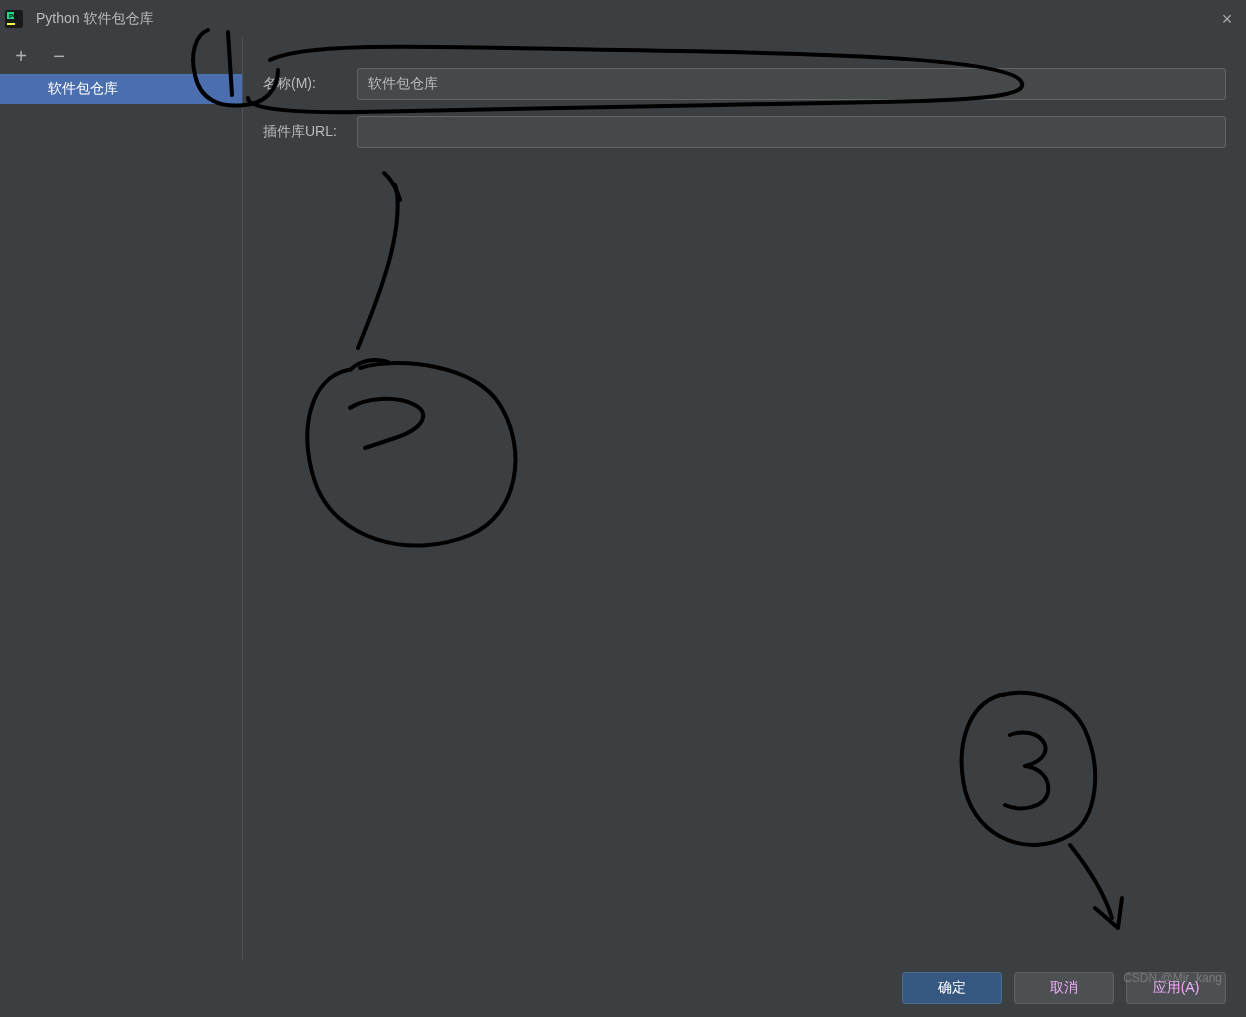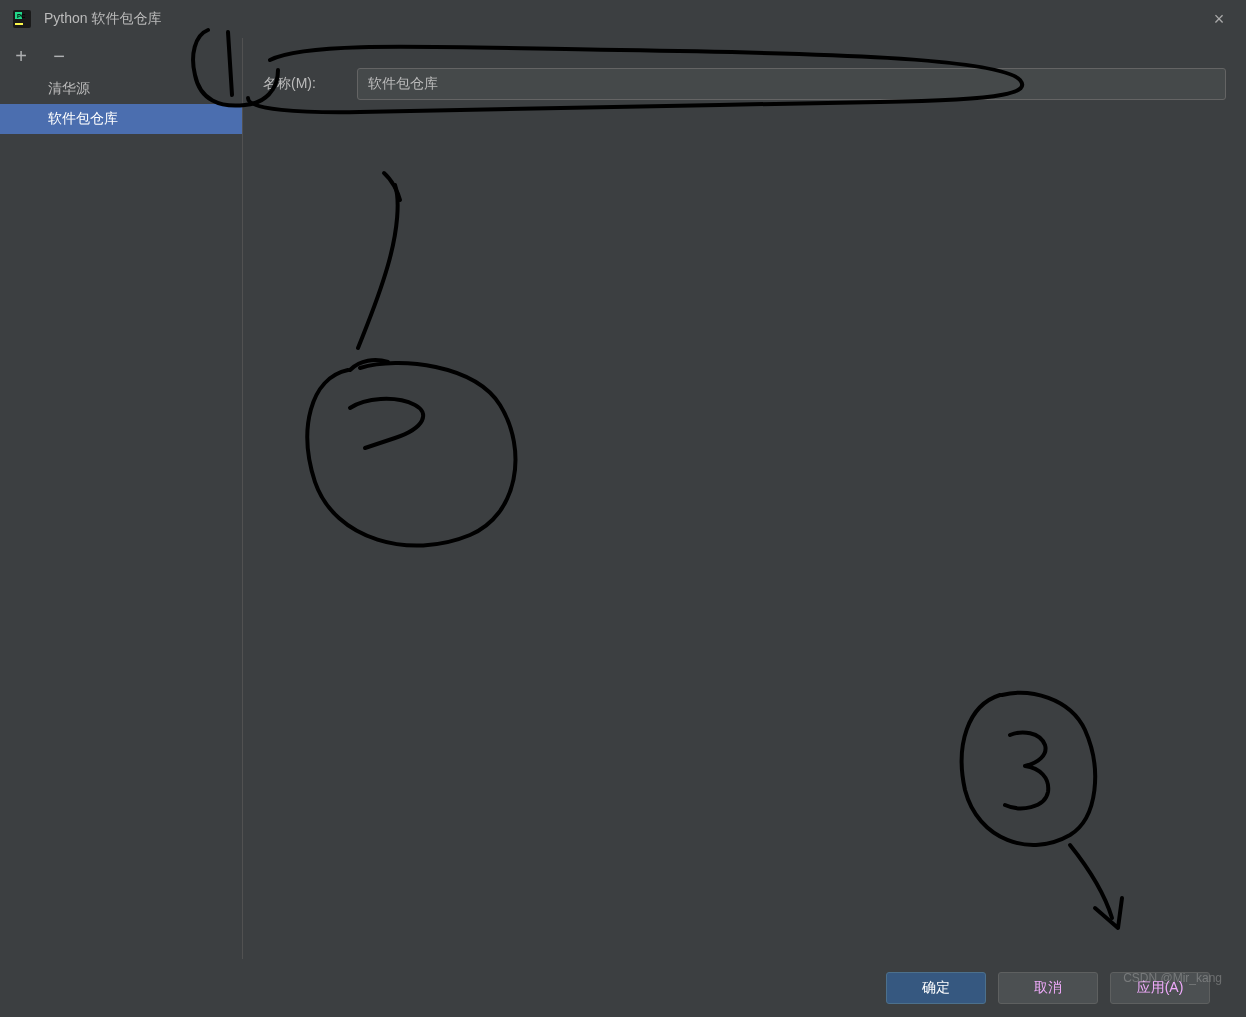--- a/index.html
+++ b/index.html
@@ -13,21 +13,21 @@
       color: #bbbbbb;
       width: 1246px;
       height: 1017px;
       overflow: hidden;
       position: relative;
     }
     .titlebar {
       display: flex;
       align-items: center;
       height: 38px;
-      padding: 0 12px;
+      padding: 0 4px;
       background: #3c3f41;
     }
     .app-icon {
       width: 20px;
       height: 20px;
       margin-right: 12px;
       display: flex;
       align-items: center;
       justify-content: center;
     }
@@ -136,21 +136,21 @@
     .seg-btn:last-child {
       border-right: none;
     }
     .seg-btn.active {
       background: #4e5254;
     }
     .footer {
       position: absolute;
       bottom: 0;
       left: 0;
-      right: 16px;
+      right: 0;
       height: 58px;
       display: flex;
       align-items: center;
       justify-content: flex-end;
       padding: 0 20px;
       gap: 12px;
     }
     .btn {
       min-width: 100px;
       height: 32px;
@@ -202,29 +202,32 @@
   <span class="close-btn">×</span>
 </div>
 
 <div class="main-area">
   <div class="sidebar">
     <div class="toolbar">
       <span class="tool-btn">+</span>
       <span class="tool-btn">−</span>
     </div>
     <div class="list">
-      <div class="list-item">清华源</div>
       <div class="list-item selected">软件包仓库</div>
     </div>
   </div>
 
   <div class="content">
     <div class="form-row">
       <span class="form-label">名称(M):</span>
       <input class="form-input" type="text" value="软件包仓库" style="">
+    </div>
+    <div class="form-row">
+      <span class="form-label">插件库URL:</span>
+      <input class="form-input" type="text" value="" style="">
     </div>
   </div>
 </div>
 
 <div class="footer">
   <button class="btn primary">确定</button>
   <button class="btn">取消</button>
   <button class="btn">应用(A)</button>
 </div>
 

